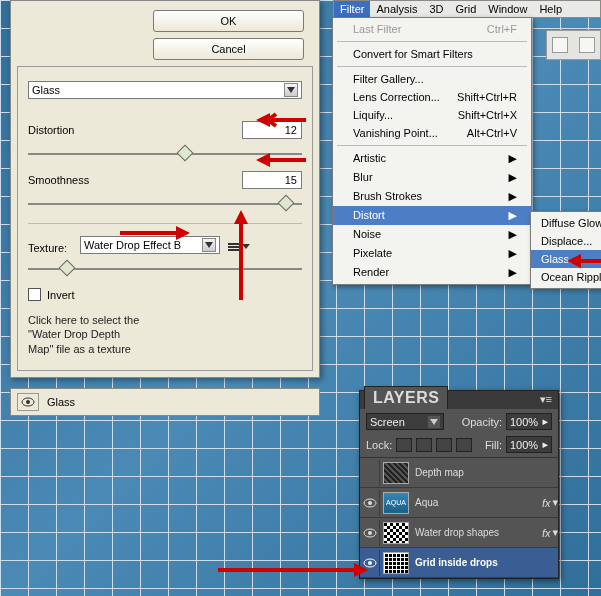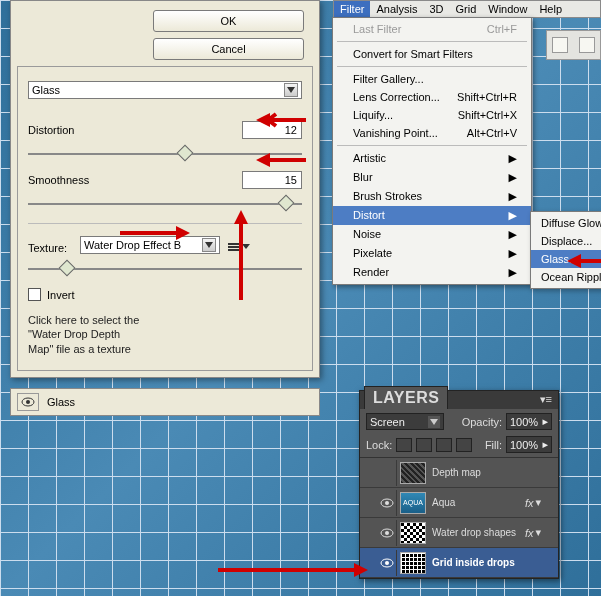--- a/index.html
+++ b/index.html
@@ -50,21 +50,21 @@
   
   .layers { position: absolute; right: 42px; top: 390px; width: 200px; background: #545454; border: 1px solid #232323; box-shadow: 2px 2px 6px rgba(0,0,0,.5); color: #ddd; }
   .layers-tabrow { display: flex; background: #3a3a3a; height: 18px; align-items: flex-end; }
   .layers-tab { background: #545454; padding: 2px 8px; border: 1px solid #222; border-bottom: none; margin-left: 4px; font-weight: bold; letter-spacing: .5px; font-size: 16px; }
   .layers-burger { margin-left: auto; padding: 3px 6px; cursor: pointer; }
   .layers-row1 { display: flex; align-items: center; padding: 4px 6px; gap: 4px; }
   .layers .sel { background: #3c3c3c; border: 1px solid #222; color: #eee; height: 17px; display: flex; align-items: center; justify-content: space-between; padding: 0 3px; }
   .layers .sel .arrow { width: 12px; height: 12px; background: #555; display: flex; align-items: center; justify-content: center; }
   .layers-row2 { display: flex; align-items: center; padding: 2px 6px 4px 6px; gap: 4px; border-bottom: 1px solid #333; }
   .lock-ic { width: 16px; height: 14px; background: #444; border: 1px solid #222; }
-  .layer-item { display: flex; align-items: center; border-bottom: 1px solid #3a3a3a; height: 30px; padding: 0 17px; }
+  .layer-item { display: flex; align-items: center; border-bottom: 1px solid #3a3a3a; height: 30px; padding: 0 0; }
   .layer-item.active { background: #3a5d93; }
   .layer-eye { width: 20px; height: 26px; display: flex; align-items: center; justify-content: center; border-right: 1px solid #3a3a3a; margin-right: 3px; }
   .layer-thumb { width: 26px; height: 22px; border: 1px solid #aaa; background: #222; margin-right: 6px; flex-shrink: 0; }
   .layer-name { flex: 1; font-size: 10px; }
   .layer-fx { font-style: italic; margin-right: 2px; }
   .thumb-aqua { background: linear-gradient(#3088b5,#1a5f88); color: #fff; display: flex; align-items: center; justify-content: center; font-size: 7px; }
   .thumb-depth { background: repeating-linear-gradient(45deg,#222,#222 2px,#555 2px,#555 4px); }
   .thumb-wdrop { background: repeating-conic-gradient(#fff 0 25%, #000 0 50%); background-size: 6px 6px; }
   .thumb-grid { background: repeating-linear-gradient(#fff 0 1px, #000 1px 4px), repeating-linear-gradient(90deg,#fff 0 1px, #000 1px 4px); background-blend-mode: screen; background-color:#000; }
   

